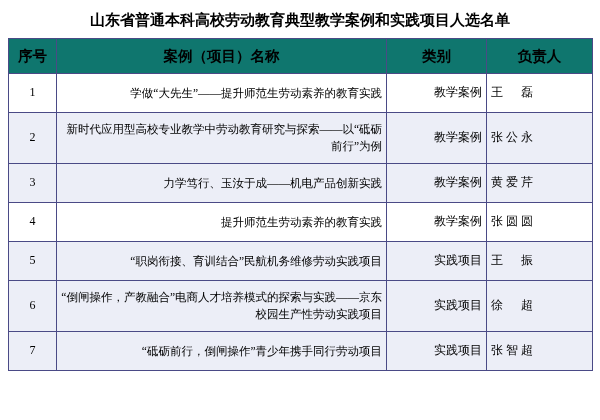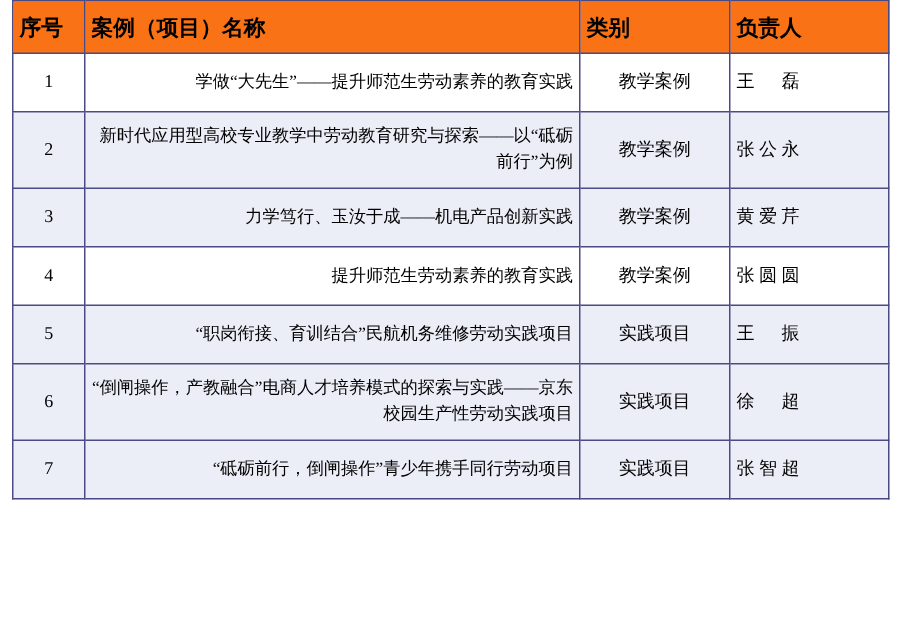--- a/index.html
+++ b/index.html
@@ -47,59 +47,60 @@
   table.listing th, table.listing td {
     border: 1px solid #4a4a86;
     padding: 0 4px;
     color: #000000;
     vertical-align: middle;
   }
   thead th {
     height: 34px;
     font-size: 14.5px;
     font-weight: bold;
-    text-align: left;
-    background: #f97316;
+    text-align: center;
+    background: #0f766e;
     font-family: "Liberation Serif", "DejaVu Serif", serif;
   }
   tbody td {
     font-size: 11.5px;
     line-height: 1.45;
     font-family: "Liberation Serif", "DejaVu Serif", serif;
   }
   tbody tr.row-odd td { background: #eceef7; }
   tbody tr.row-even td { background: #ffffff; }
   td.cell-no {
     text-align: center;
     font-size: 12px;
   }
   td.cell-name {
     text-align: right;
     padding-left: 8px;
     padding-right: 6px;
   }
   td.cell-cat {
-    text-align: center;
+    text-align: right;
     font-size: 12px;
     white-space: nowrap;
   }
   td.cell-owner {
     text-align: left;
     font-size: 12px;
     letter-spacing: 3px;
     padding-left: 6px;
   }
   tr.h-1 td { height: 38px; }
   tr.h-2 td { height: 50px; }
 </style>
 </head>
 <body>
 
 <div class="page">
 
+  <div class="doc-title">山东省普通本科高校劳动教育典型教学案例和实践项目人选名单</div>
 
   <div class="table-wrap">
     <table class="listing">
       <colgroup>
         <col class="c-no">
         <col class="c-name">
         <col class="c-cat">
         <col class="c-owner">
       </colgroup>
       <thead>

